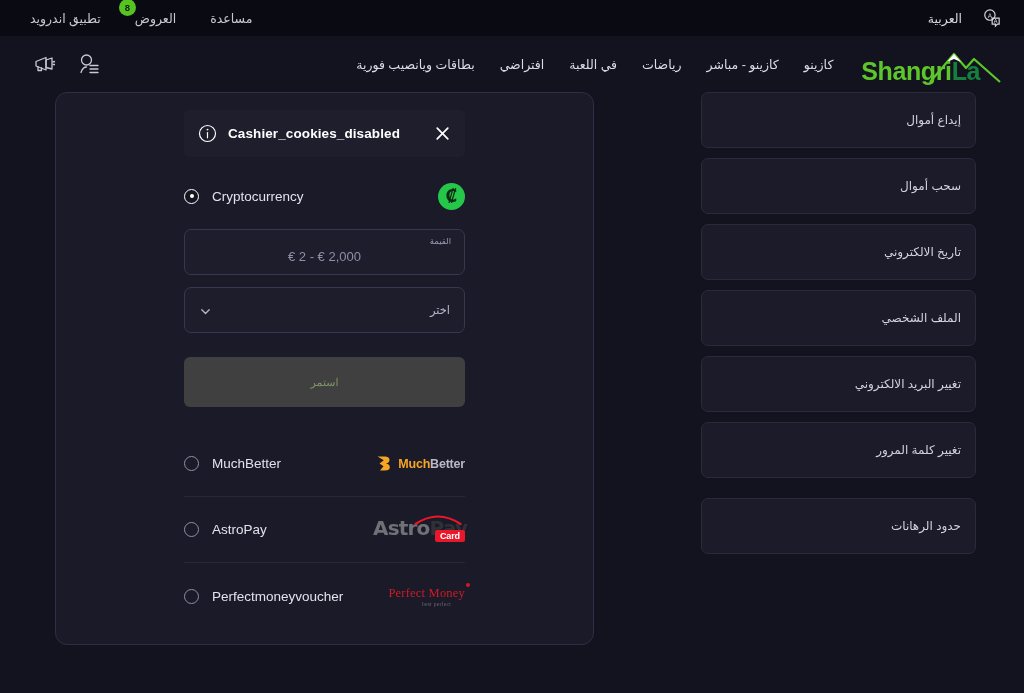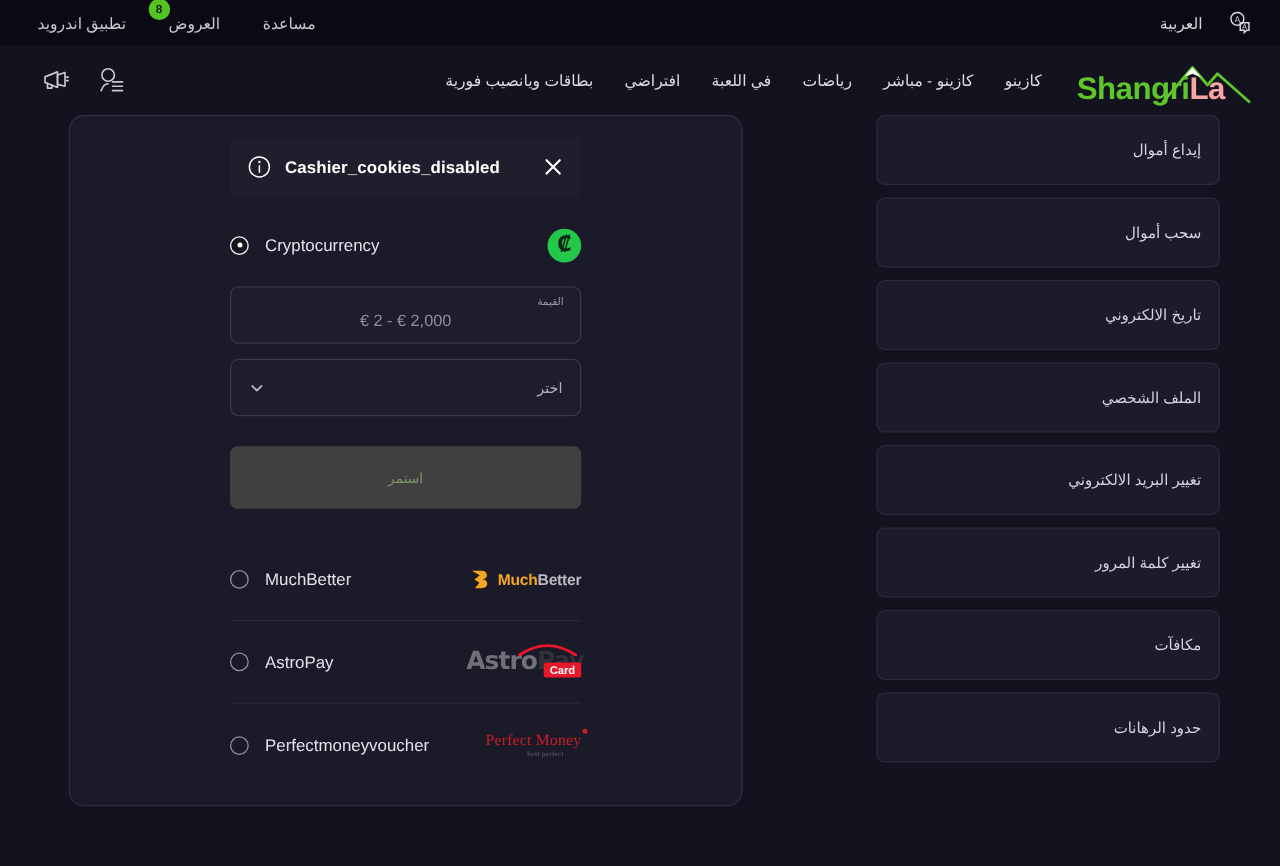--- a/index.html
+++ b/index.html
@@ -74,21 +74,21 @@
     direction: ltr;
     height: 40px;
   }
   .logo-text {
     font-size: 25px; font-weight: bold;
     letter-spacing: -0.4px;
     line-height: 1;
     position: relative; z-index: 2;
   }
   .logo-text .g { color: #5cc62a; }
-  .logo-text .w { color: #fca5a5; }
+  .logo-text .w { color: #15803d; }
   .logo-mtn {
     position: absolute;
     right: -22px; bottom: 1px;
     width: 74px; height: 34px;
     z-index: 1;
   }
   .mainnav {
     display: flex; align-items: center;
     gap: 25px;
     margin-right: 28px;
@@ -409,23 +409,20 @@
       </div>
         <div class="side-gap"></div>
       <div class="side-item">
         <span>تغيير البريد الالكتروني</span>
       </div>
         <div class="side-gap"></div>
       <div class="side-item">
         <span>تغيير كلمة المرور</span>
       </div>
         <div class="side-gap"></div>
-      <div class="side-item">
-        <span>مكافآت</span>
-      </div>
         <div class="side-gap"></div>
       <div class="side-item">
         <span>حدود الرهانات</span>
       </div>
         <div class="side-gap"></div>
     </div>
 
     <div class="card">
       <div class="card-inner">
 

